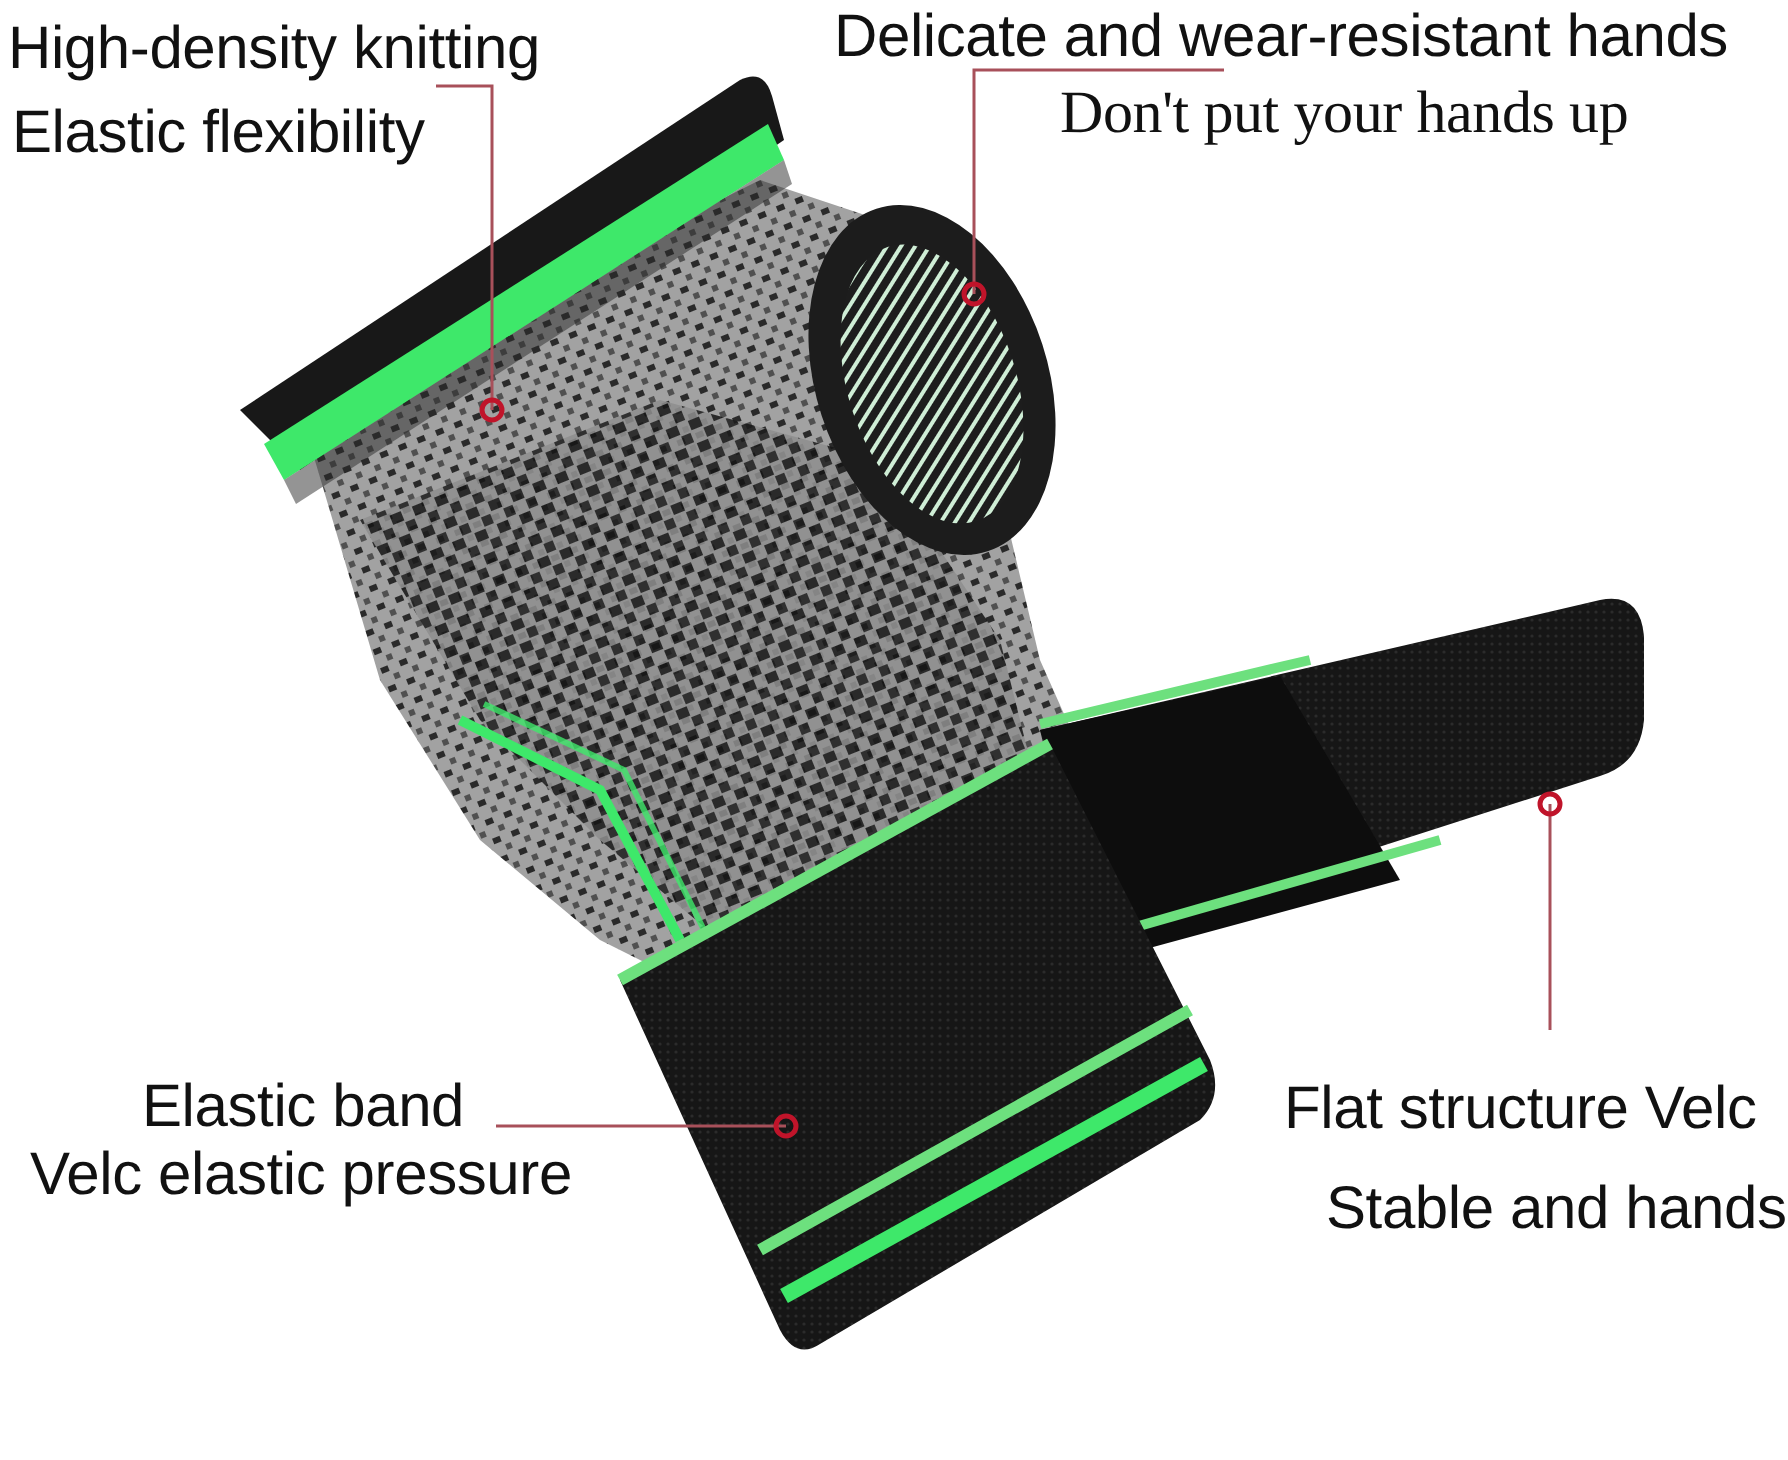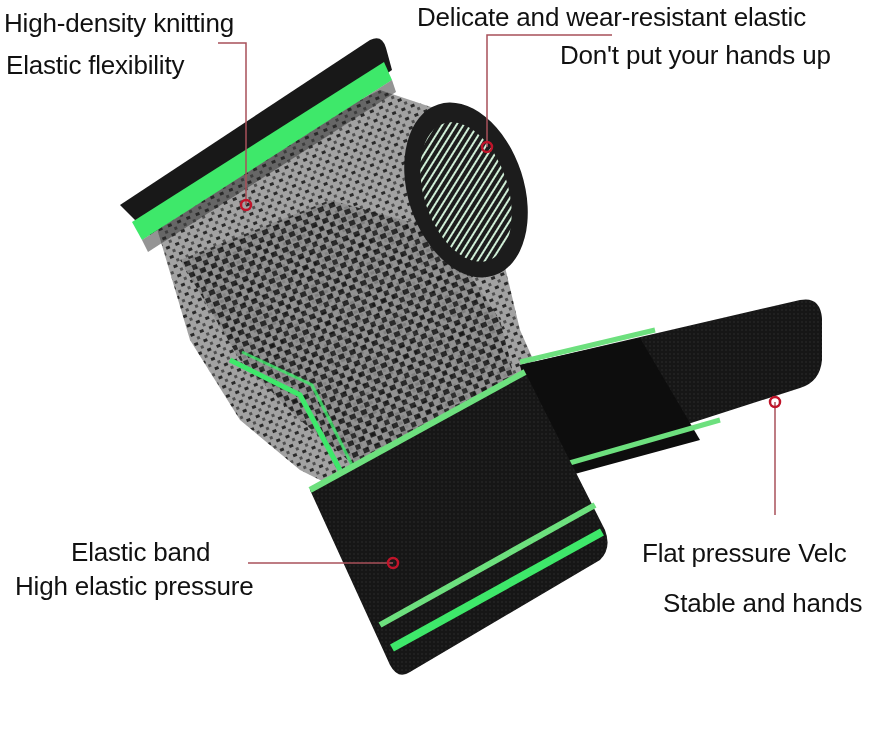--- a/index.html
+++ b/index.html
@@ -1,17 +1,17 @@
 <!DOCTYPE html>
 <html><head>
   <meta charset="utf-8">
   <style>
     html, body { margin: 0; padding: 0; background: #ffffff; }
     body { width: 894px; height: 730px; position: relative; overflow: hidden; font-family: "Liberation Sans", sans-serif; color: #111; }
-    .label { position: absolute; font-size: 26px; line-height: 1; white-space: nowrap; letter-spacing: -0.2px; }
+    .label { position: absolute; font-size: 30px; line-height: 1; white-space: nowrap; letter-spacing: -0.2px; }
     svg.scene { position: absolute; left: 0; top: 0; }
   </style>
 </head>
 <body>
 
 <svg class="scene" width="894" height="730" viewBox="0 0 894 730">
   <defs>
     <pattern id="knit" width="10" height="10" patternUnits="userSpaceOnUse" patternTransform="rotate(-22)">
       <rect width="10" height="10" fill="#a2a2a2"></rect>
       <rect x="1" y="1" width="4" height="3" fill="#2a2a2a"></rect>
@@ -80,20 +80,20 @@
   </g>
   <g stroke="#a8505a" stroke-width="1.5" fill="none">
     <polyline points="775,402 775,515"></polyline>
     <circle cx="775" cy="402" r="5" stroke="#c0142a" stroke-width="2.5"></circle>
   </g>
 </svg>
 
 <div class="label" style="left:4px; top:10px;">High-density knitting</div>
 <div class="label" style="left:6px; top:52px;">Elastic flexibility</div>
 
-<div class="label" style="left:417px; top:4px;">Delicate and wear-resistant elastic</div>
-<div class="label" style="left:560px; top:42px;">Don't put your hands up</div>
+<div class="label" style="left:417px; top:4px;">Delicate and wear-resistant hands</div>
+<div class="label" style="left:530px; top:42px;font-family:Liberation Serif, serif;">Don't put your hands up</div>
 
 <div class="label" style="left:71px; top:539px;">Elastic band</div>
-<div class="label" style="left:15px; top:573px;">High elastic pressure</div>
+<div class="label" style="left:15px; top:573px;">Velc elastic pressure</div>
 
-<div class="label" style="left:642px; top:540px;">Flat pressure Velc</div>
+<div class="label" style="left:642px; top:540px;">Flat structure Velc</div>
 <div class="label" style="left:663px; top:590px;">Stable and hands</div>
 
 </body></html>

